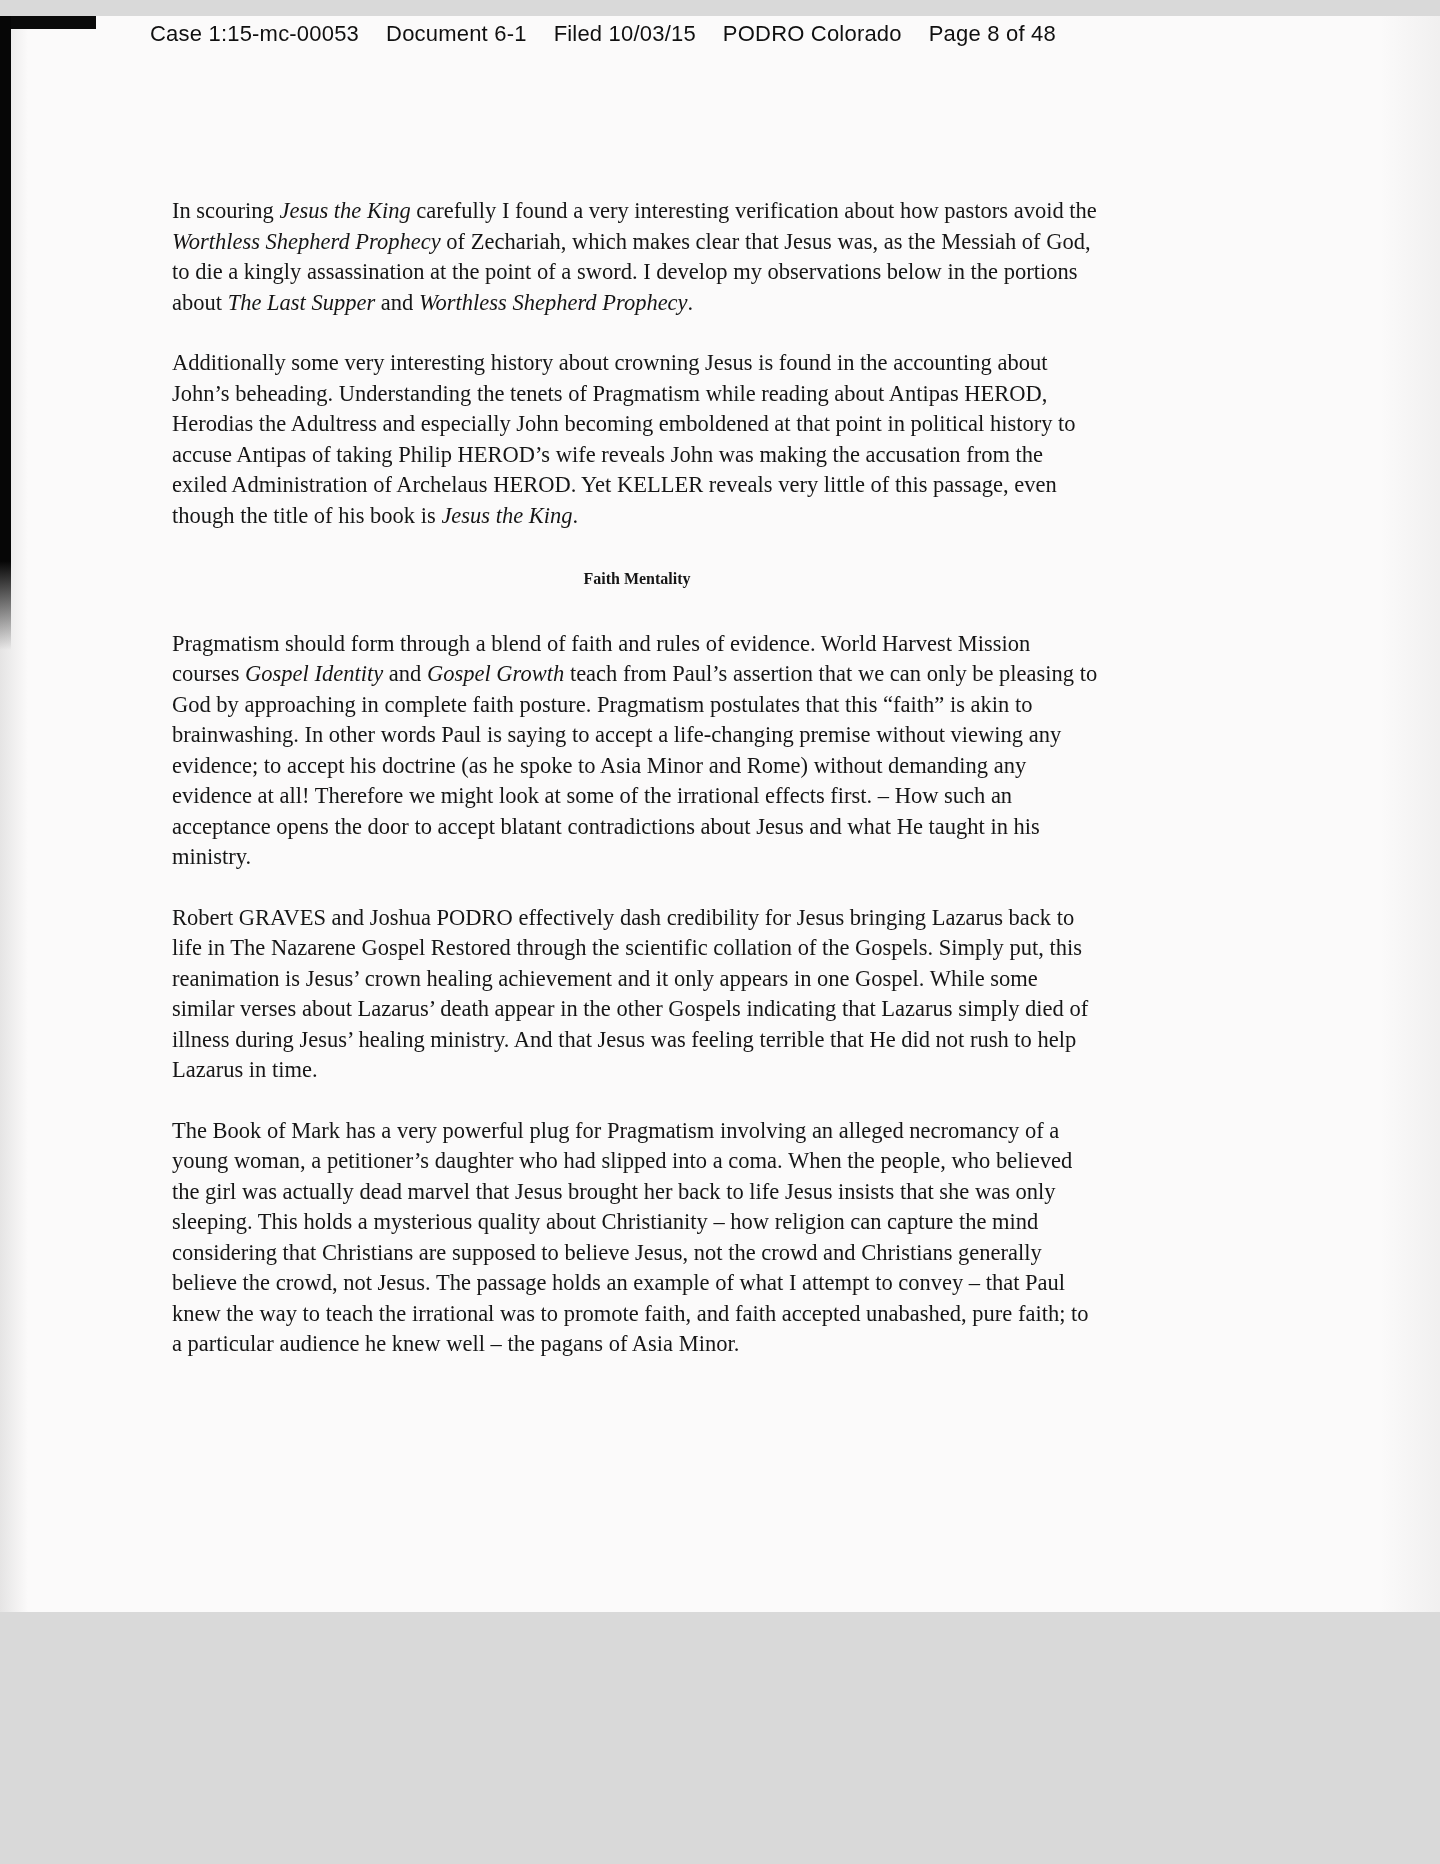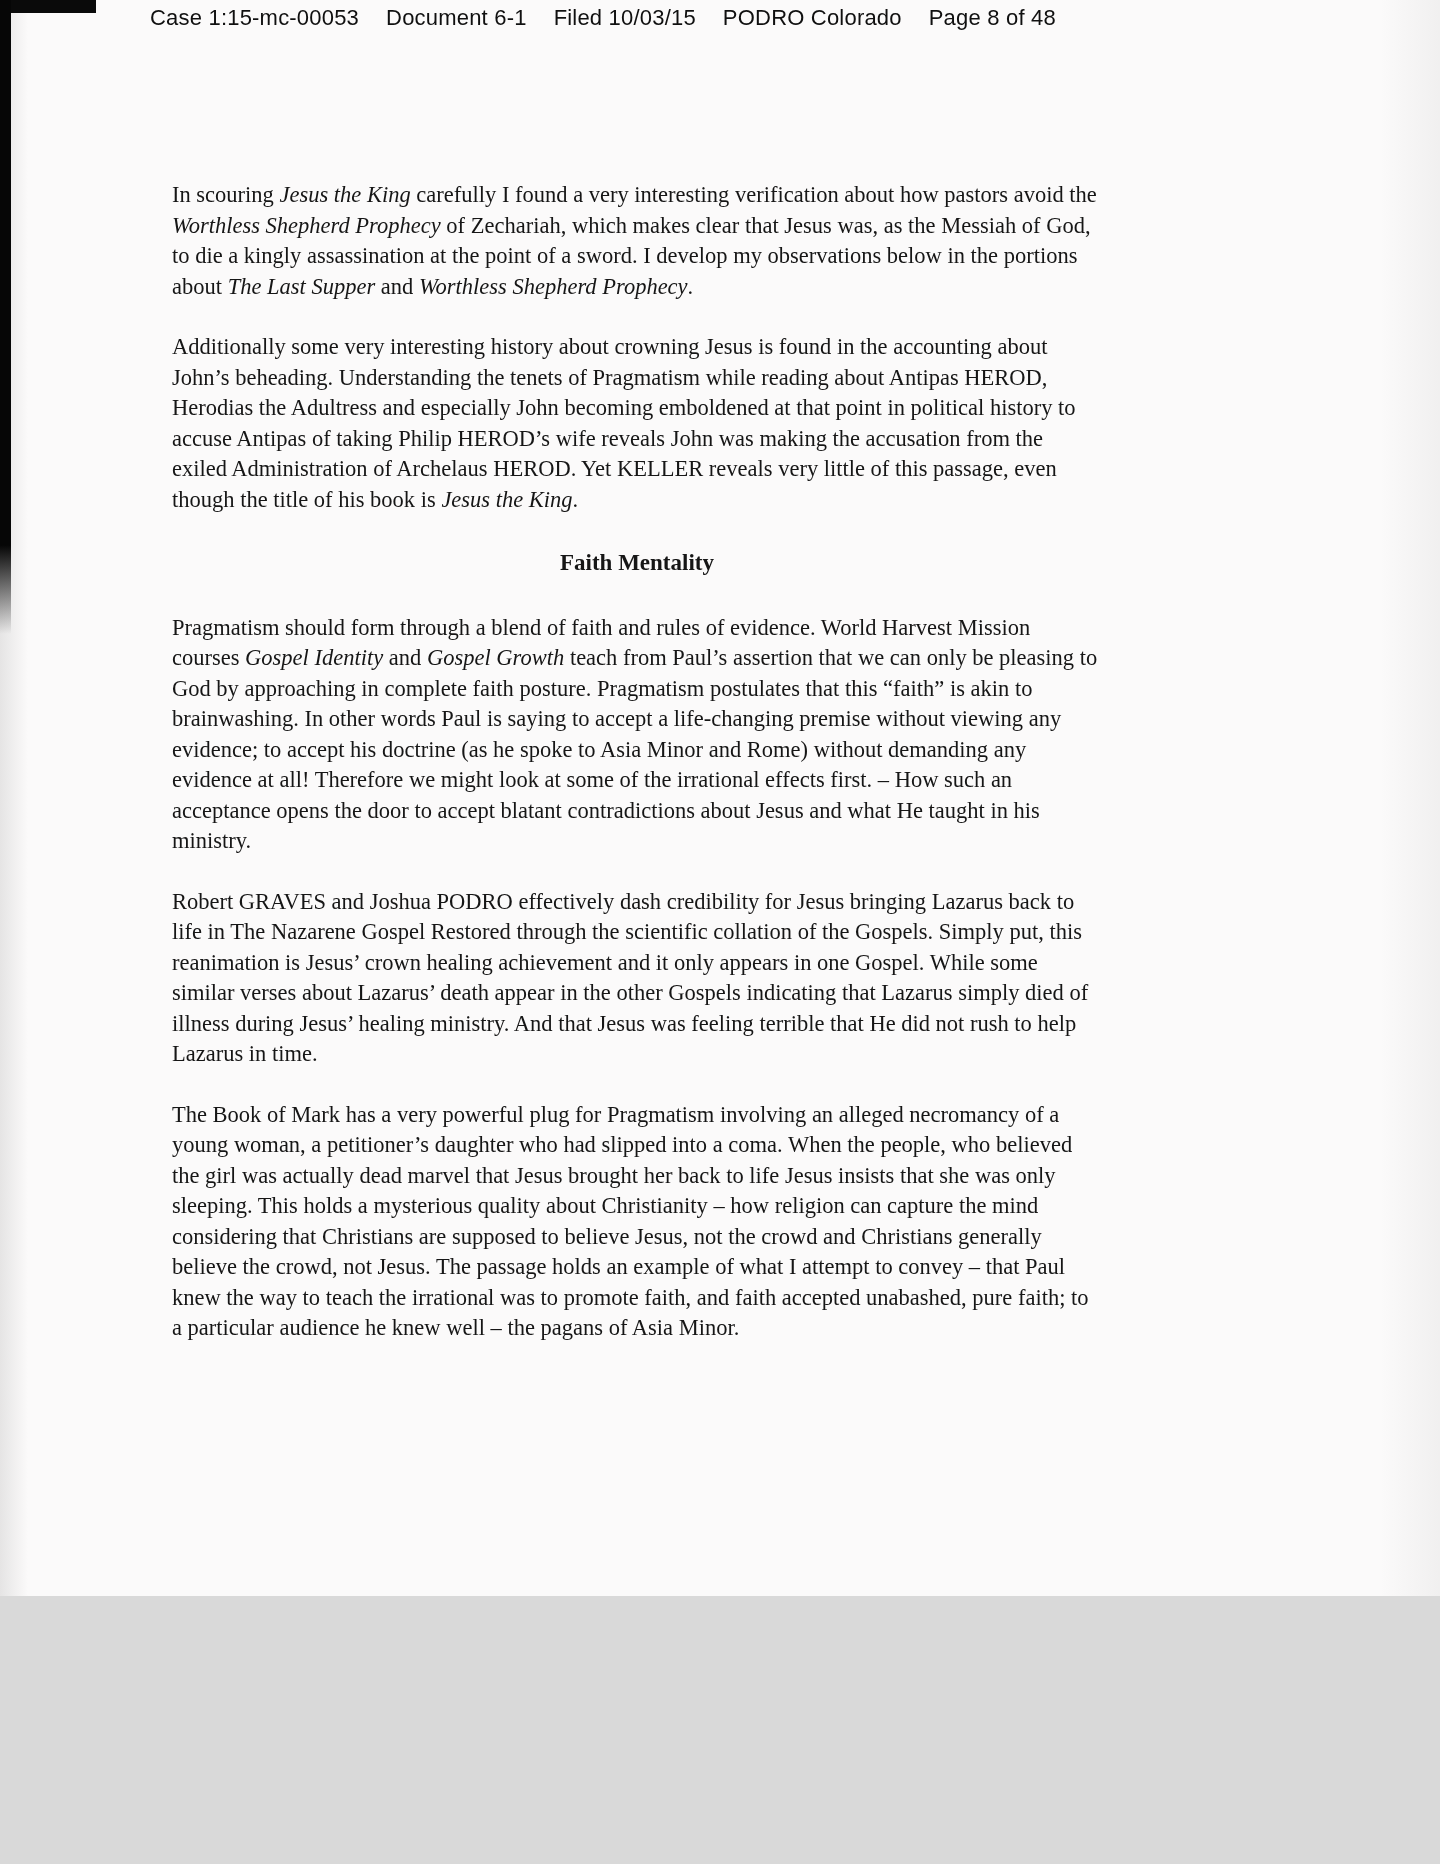--- a/index.html
+++ b/index.html
@@ -1,20 +1,20 @@
 <!DOCTYPE html>
 <html><head>
 <meta charset="utf-8">
 <style>
   html, body { margin: 0; padding: 0; background: #d9d9d9; }
   .page {
     position: relative;
     width: 1440px;
     height: 1596px;
-    margin: 0 auto;
+    margin: 16px auto;
     background: #fbfafa;
     overflow: hidden;
     color: #161616;
     font-family: "Liberation Serif", serif;
   }
   
   .edge-shade {
     position: absolute; inset: 0;
     background:
       linear-gradient(to right, rgba(130,130,130,0.18), rgba(130,130,130,0) 28px),
@@ -36,21 +36,21 @@
     position: absolute;
     top: 180px;
     left: 172px;
     width: 930px;
     font-size: 22.5px;
     line-height: 30.5px;
     text-align: left;
   }
   .para { margin: 0 0 30px 0; }
   .heading {
-    font-size: 23px;
+    font-size: 16px;
     font-weight: bold;
     text-align: center;
     margin: 33px 0 34px 0;
   }
   .page-number {
     position: absolute;
     top: 1748px;
     left: 172px;
     width: 900px;
     text-align: center;

